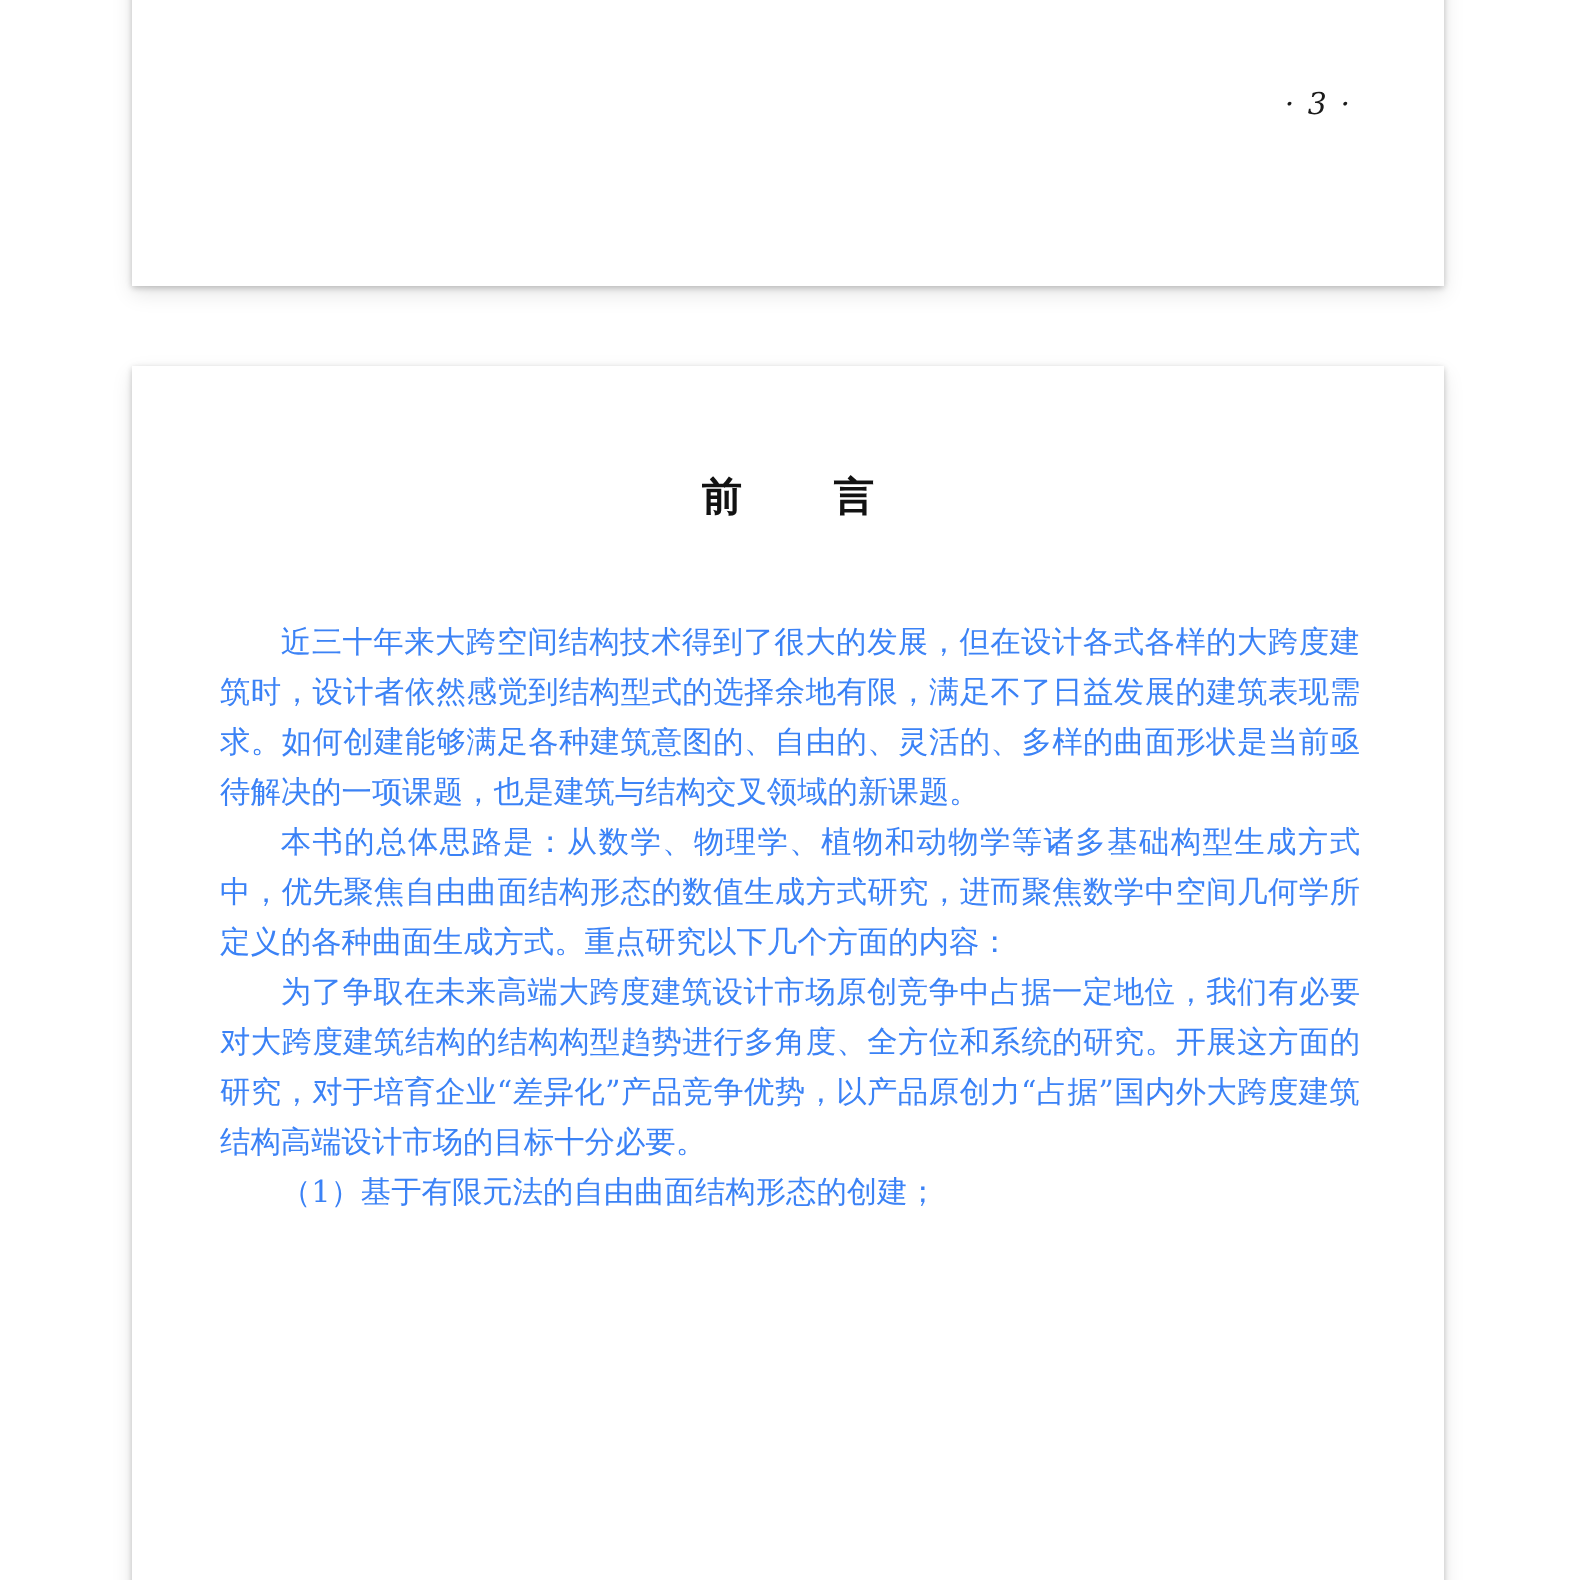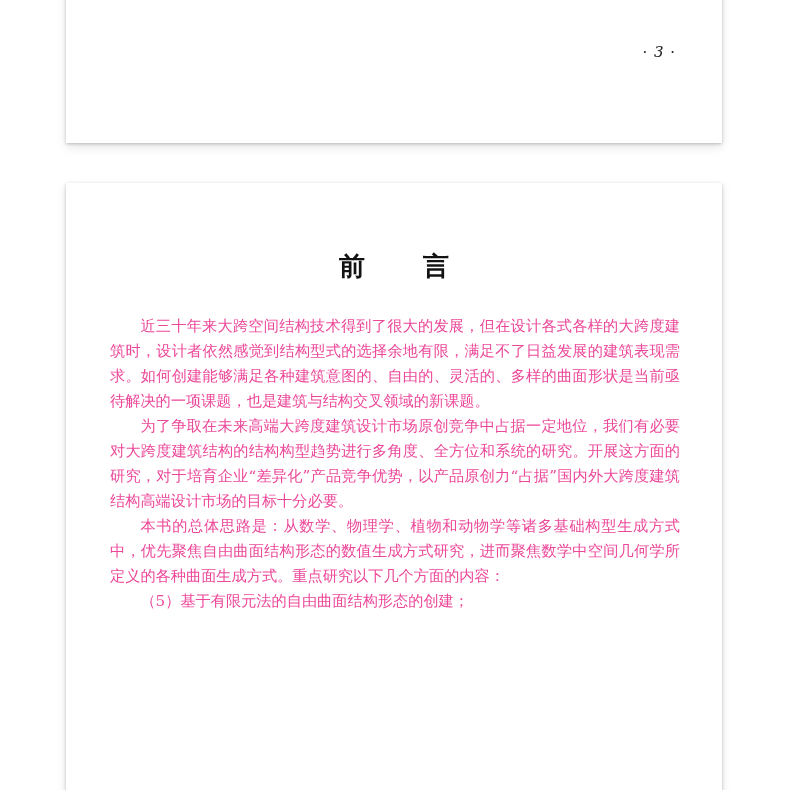--- a/index.html
+++ b/index.html
@@ -59,35 +59,35 @@
   
   .page-body {
     position: absolute;
     left: 44px;
     right: 42px;
     top: 0;
   }
 
   .doc-title {
     text-align: center;
-    font-size: 26px;
+    font-size: 20px;
     font-weight: bold;
     color: #121212;
-    margin-top: 66px;
+    margin-top: 52px;
     margin-bottom: 0;
     letter-spacing: 2px;
     font-family: "DejaVu Serif", "Liberation Serif", serif;
     white-space: pre;
   }
 
   .body-text {
-    margin-top: 30px;
+    margin-top: 47px;
     font-size: 15.2px;
     line-height: 25px;
-    color: #ec4899;
+    color: #3b82f6;
     text-align: justify;
     text-justify: inter-character;
     font-family: "DejaVu Serif", "Liberation Serif", serif;
   }
 
   .para {
     margin: 0;
     text-indent: 2em;
     text-align: justify;
     font-size: 15.2px;
@@ -123,24 +123,24 @@
   </div>
 
   <div class="page-sheet" id="page-current">
     <div class="page-clip">
       <div class="page-body">
 
         <div class="doc-title">前　　言</div>
 
         <div class="body-text">
           <p class="para">近三十年来大跨空间结构技术得到了很大的发展，但在设计各式各样的大跨度建筑时，设计者依然感觉到结构型式的选择余地有限，满足不了日益发展的建筑表现需求。如何创建能够满足各种建筑意图的、自由的、灵活的、多样的曲面形状是当前亟待解决的一项课题，也是建筑与结构交叉领域的新课题。</p>
+          <p class="para">本书的总体思路是：从数学、物理学、植物和动物学等诸多基础构型生成方式中，优先聚焦自由曲面结构形态的数值生成方式研究，进而聚焦数学中空间几何学所定义的各种曲面生成方式。重点研究以下几个方面的内容：</p>
           <p class="para">为了争取在未来高端大跨度建筑设计市场原创竞争中占据一定地位，我们有必要对大跨度建筑结构的结构构型趋势进行多角度、全方位和系统的研究。开展这方面的研究，对于培育企业“差异化”产品竞争优势，以产品原创力“占据”国内外大跨度建筑结构高端设计市场的目标十分必要。</p>
-          <p class="para">本书的总体思路是：从数学、物理学、植物和动物学等诸多基础构型生成方式中，优先聚焦自由曲面结构形态的数值生成方式研究，进而聚焦数学中空间几何学所定义的各种曲面生成方式。重点研究以下几个方面的内容：</p>
 
-          <p class="list-item">（5）基于有限元法的自由曲面结构形态的创建；</p>
+          <p class="list-item">（1）基于有限元法的自由曲面结构形态的创建；</p>
 
         </div>
 
       </div>
     </div>
   </div>
 
 </div>
 
 </body></html>

